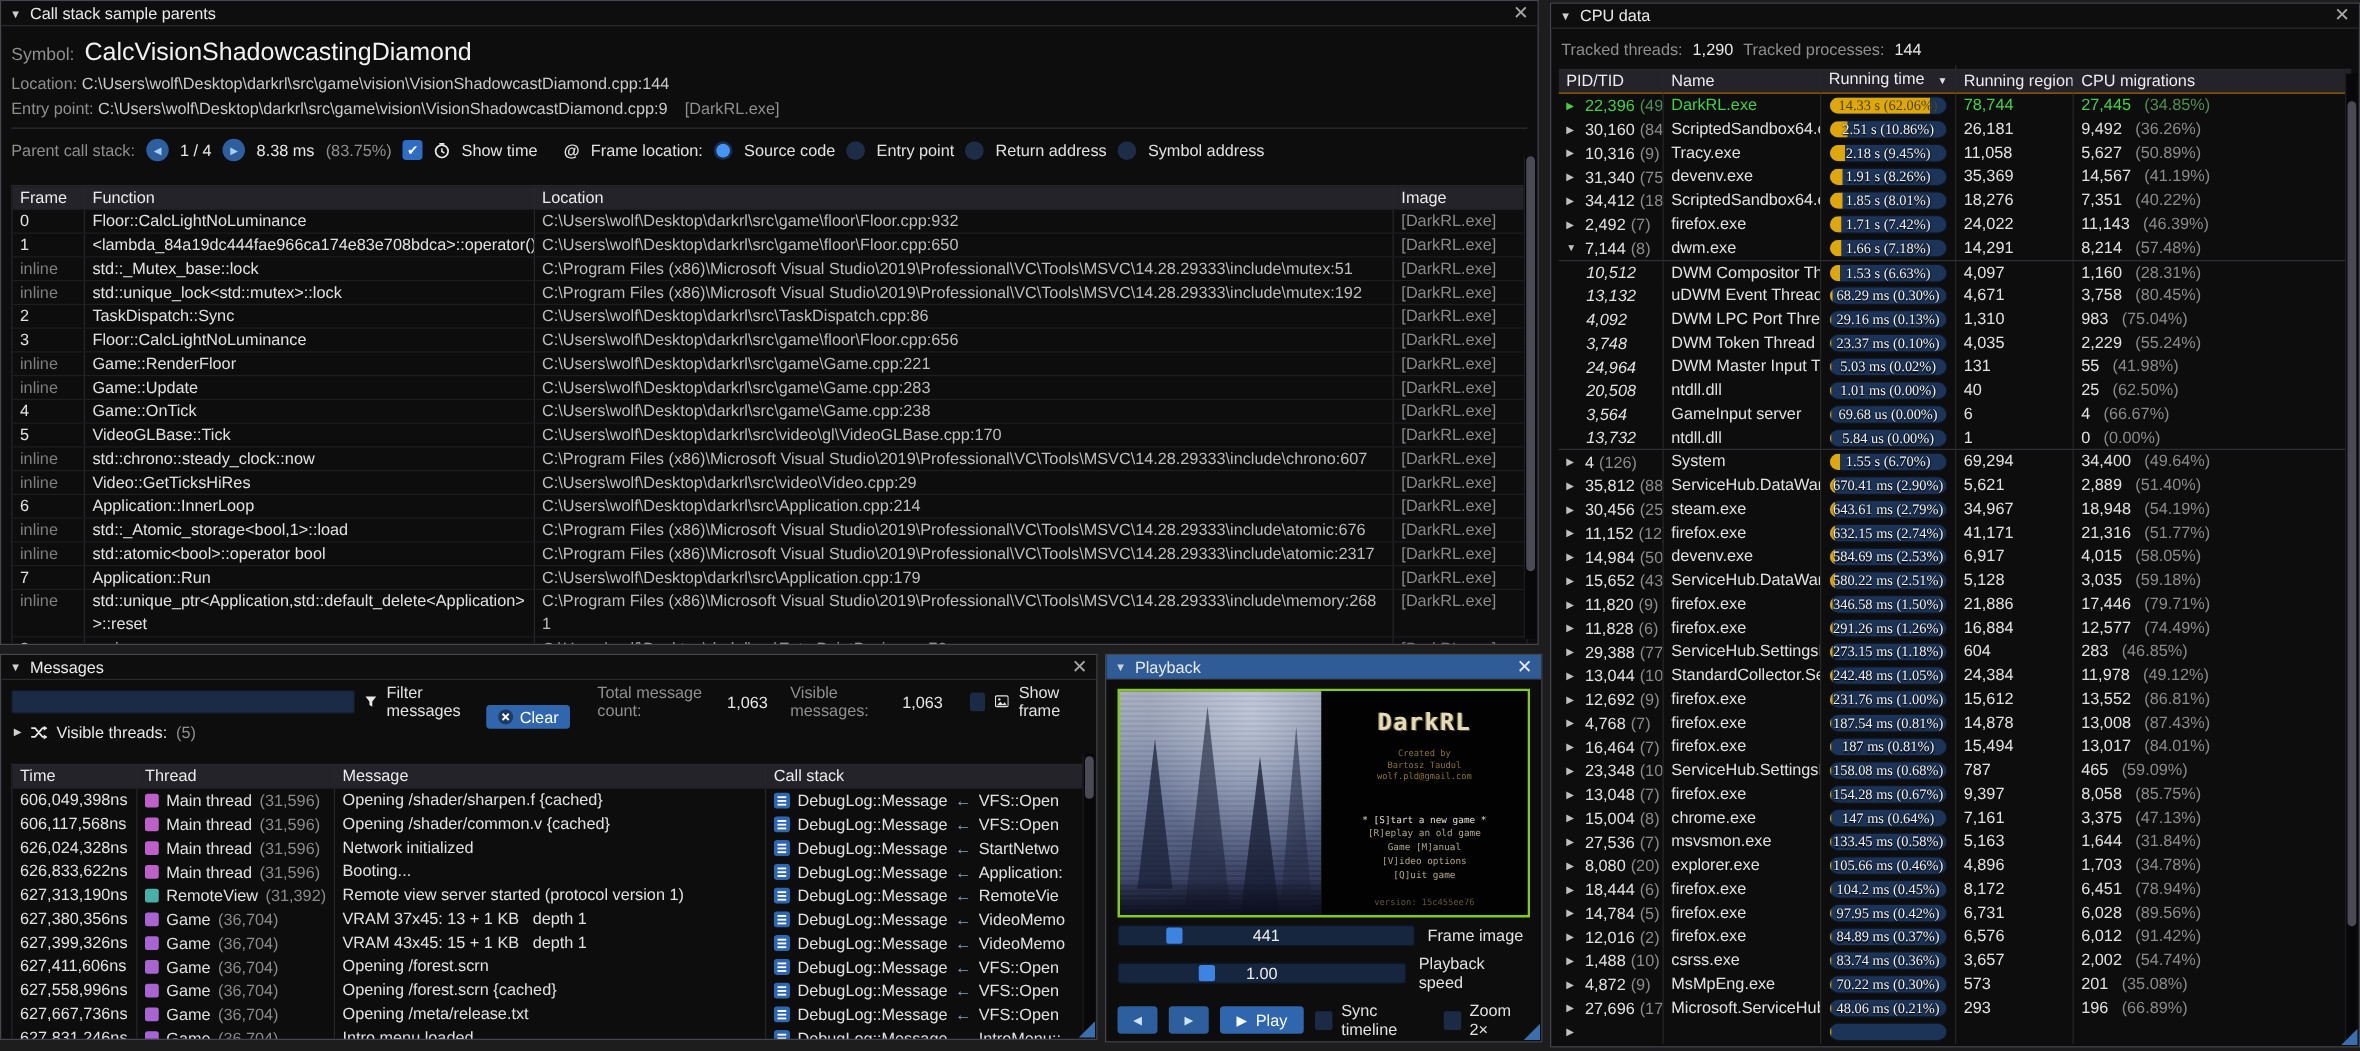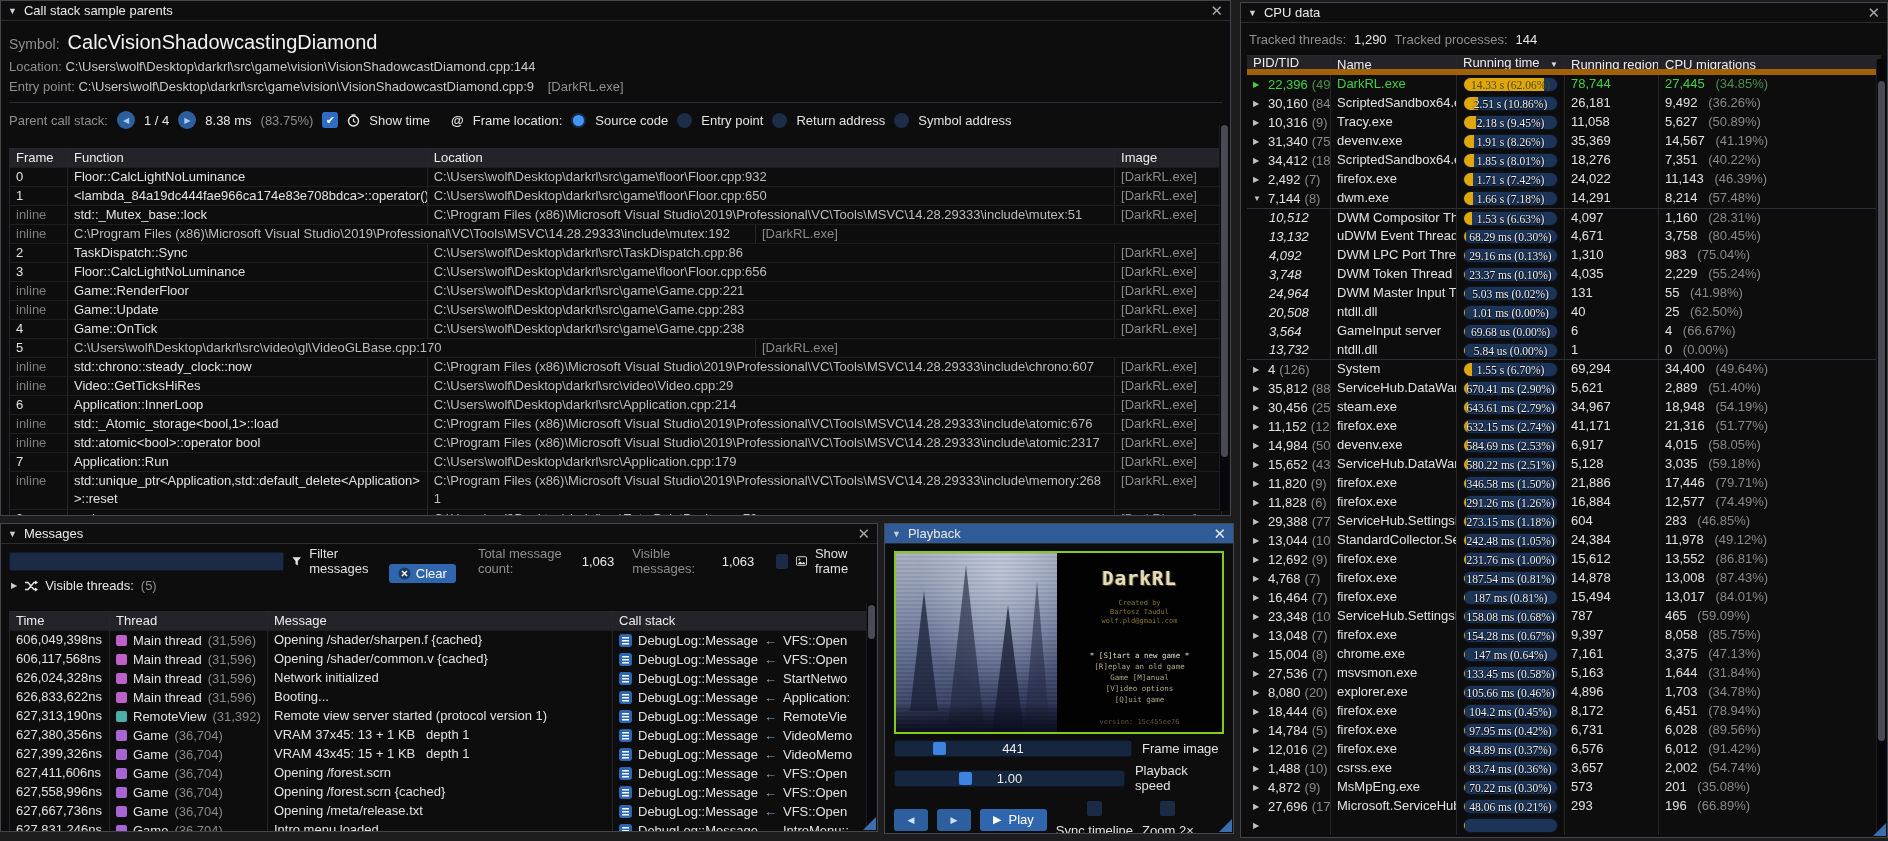--- a/index.html
+++ b/index.html
@@ -101,21 +101,21 @@
   .pb-menu { margin-top:24px; text-align:center; font-size:7.5px; line-height:11px; color:#b0a888; }
   .pb-menu .first { color:#e0ddc8; }
   .pb-version { margin-top:auto; margin-bottom:6px; font-size:7px; color:#615636; }
   .slider-row { display:flex; align-items:center; gap:10px; margin-top:6px; }
   .slider { position:relative; width:238px; height:17px; background:#16263f; border:1px solid #0e1626; border-radius:3px; text-align:center; line-height:16px; color:#ededed; }
   .sthumb { position:absolute; top:1px; bottom:1px; width:13px; background:#3c84df; border-radius:2px; }
   .pb-buttons { display:flex; align-items:center; gap:9px; margin-top:8px; }
   .pb-btn { width:34px; height:22px; background:#2d5f9e; border-radius:3px; color:#cfe3ff; font-size:9px; display:flex; align-items:center; justify-content:center; }
   .play-btn { height:22px; padding:0 13px; background:#2f66ad; border-radius:3px; color:#fff; display:flex; align-items:center; gap:7px; }
   .play-tri { font-size:11px; }
-  .cklbl { display:flex; align-items:center; gap:7px;flex-direction:column; }
+  .cklbl { display:flex; align-items:center; gap:7px; }
 
   
   #win-cpu { left:1240px; top:2px; width:648px; height:836px; }
   #win-cpu .content { padding:0 6px; }
   .tracked-row { display:flex; gap:8px; align-items:center; margin:9px 0 8px 2px; }
   .cpu-table { border-top:1px solid #26262b; }
   
   .p-pid { width:84px; display:flex; align-items:center; gap:4px; }
   .p-name { width:126px; }
   .p-time { width:108px; display:flex; align-items:center; }
@@ -129,21 +129,21 @@
   .bar-label { position:relative; display:block; text-align:center; font-size:11.5px; line-height:14px; color:#f2f2f2; text-shadow:0 1px 1px #000, 0 0 2px #000; white-space:nowrap; overflow:hidden;font-family:Liberation Serif, serif; }
   .cpu-row[data-variant~="green"] .p-pid, .cpu-row[data-variant~="green"] .arrow,
   .cpu-row[data-variant~="green"] .p-name, .cpu-row[data-variant~="green"] .p-reg,
   .cpu-row[data-variant~="green"] .mig-num { color:#42d142; }
   .cpu-row[data-variant~="green"] .cnt, .cpu-row[data-variant~="green"] .mpct { color:#4e8f4e; }
   .cpu-row[data-variant~="green"] .bar-label { color:#4a4a14; text-shadow:none; }
   .cpu-row[data-variant~="child"] .p-pid { padding-left:22px;font-style:italic; }
   .cpu-row[data-variant~="first"] { border-top:1px solid #2e2e34; }
   .cpu-row[data-variant~="last"] { border-bottom:1px solid #2e2e34; }
   .cpu-row { border-bottom:none; }
-  .cpu-head { border-bottom:6px solid #a16207; }
+  .cpu-head { border-bottom:1px solid #a16207;align-items:flex-end; }
   .sort-tri { float:right; font-size:8px; color:#e0e0e0; margin-top:4px; }
 
   .grip { position:absolute; right:1px; bottom:1px; width:0; height:0; border-style:solid; border-width:0 0 13px 13px; border-color:transparent transparent #3b6eae transparent; }
 
   svg { display:block; }
 </style>
 </head>
 <body>
 
 <div class="win" id="win-callstack">
@@ -217,20 +217,21 @@
 
           <div class="trow cs-row" data-dim="1">
             <span class="tcell c-frame">inline</span>
             <span class="tcell c-fn">std::_Mutex_base::lock</span>
             <span class="tcell c-loc">C:\Program Files (x86)\Microsoft Visual Studio\2019\Professional\VC\Tools\MSVC\14.28.29333\include\mutex:51</span>
             <span class="tcell c-img">[DarkRL.exe]</span>
           </div>
 
           <div class="trow cs-row" data-dim="1">
             <span class="tcell c-frame">inline</span>
+            <span class="tcell c-fn">std::unique_lock&lt;std::mutex&gt;::lock</span>
             <span class="tcell c-loc">C:\Program Files (x86)\Microsoft Visual Studio\2019\Professional\VC\Tools\MSVC\14.28.29333\include\mutex:192</span>
             <span class="tcell c-img">[DarkRL.exe]</span>
           </div>
 
           <div class="trow cs-row">
             <span class="tcell c-frame">2</span>
             <span class="tcell c-fn">TaskDispatch::Sync</span>
             <span class="tcell c-loc">C:\Users\wolf\Desktop\darkrl\src\TaskDispatch.cpp:86</span>
             <span class="tcell c-img">[DarkRL.exe]</span>
           </div>
@@ -258,20 +259,21 @@
 
           <div class="trow cs-row">
             <span class="tcell c-frame">4</span>
             <span class="tcell c-fn">Game::OnTick</span>
             <span class="tcell c-loc">C:\Users\wolf\Desktop\darkrl\src\game\Game.cpp:238</span>
             <span class="tcell c-img">[DarkRL.exe]</span>
           </div>
 
           <div class="trow cs-row">
             <span class="tcell c-frame">5</span>
+            <span class="tcell c-fn">VideoGLBase::Tick</span>
             <span class="tcell c-loc">C:\Users\wolf\Desktop\darkrl\src\video\gl\VideoGLBase.cpp:170</span>
             <span class="tcell c-img">[DarkRL.exe]</span>
           </div>
 
           <div class="trow cs-row" data-dim="1">
             <span class="tcell c-frame">inline</span>
             <span class="tcell c-fn">std::chrono::steady_clock::now</span>
             <span class="tcell c-loc">C:\Program Files (x86)\Microsoft Visual Studio\2019\Professional\VC\Tools\MSVC\14.28.29333\include\chrono:607</span>
             <span class="tcell c-img">[DarkRL.exe]</span>
           </div>

